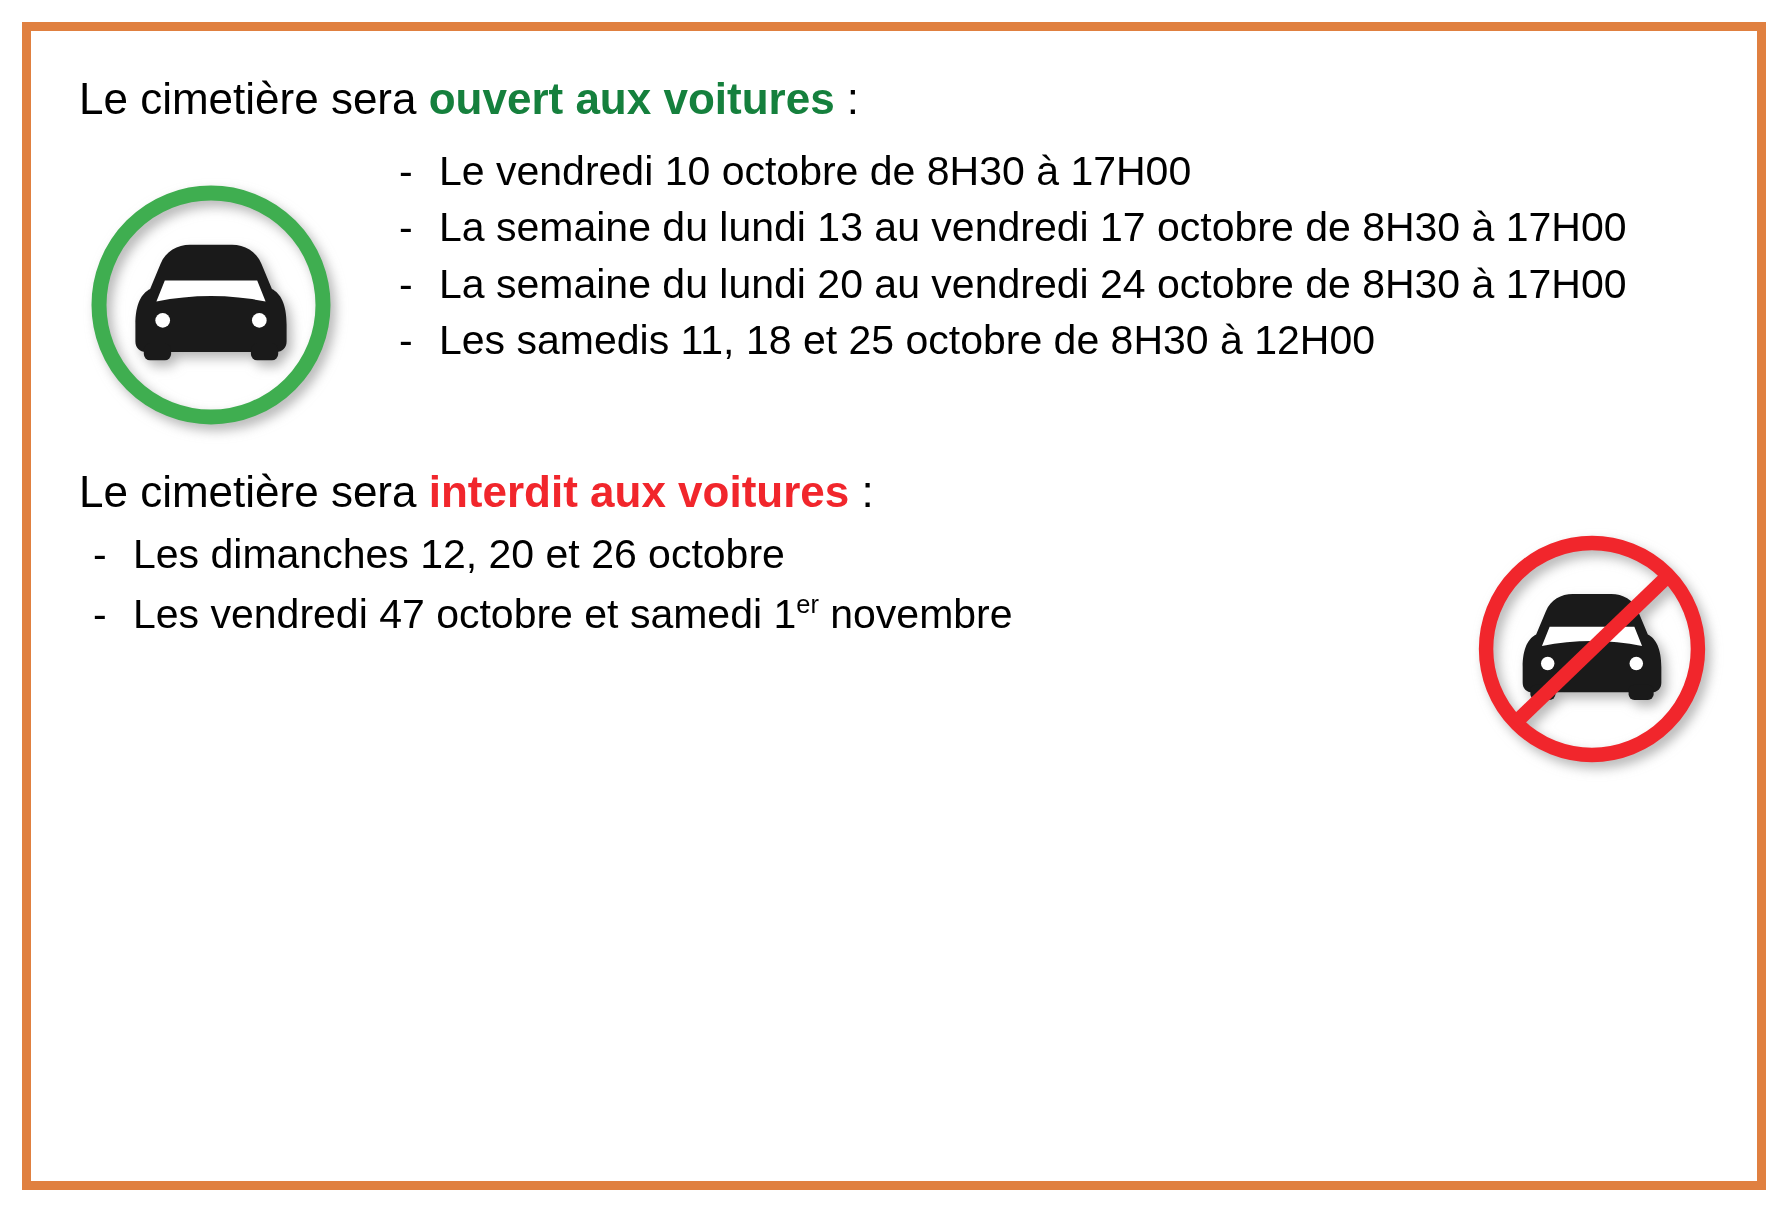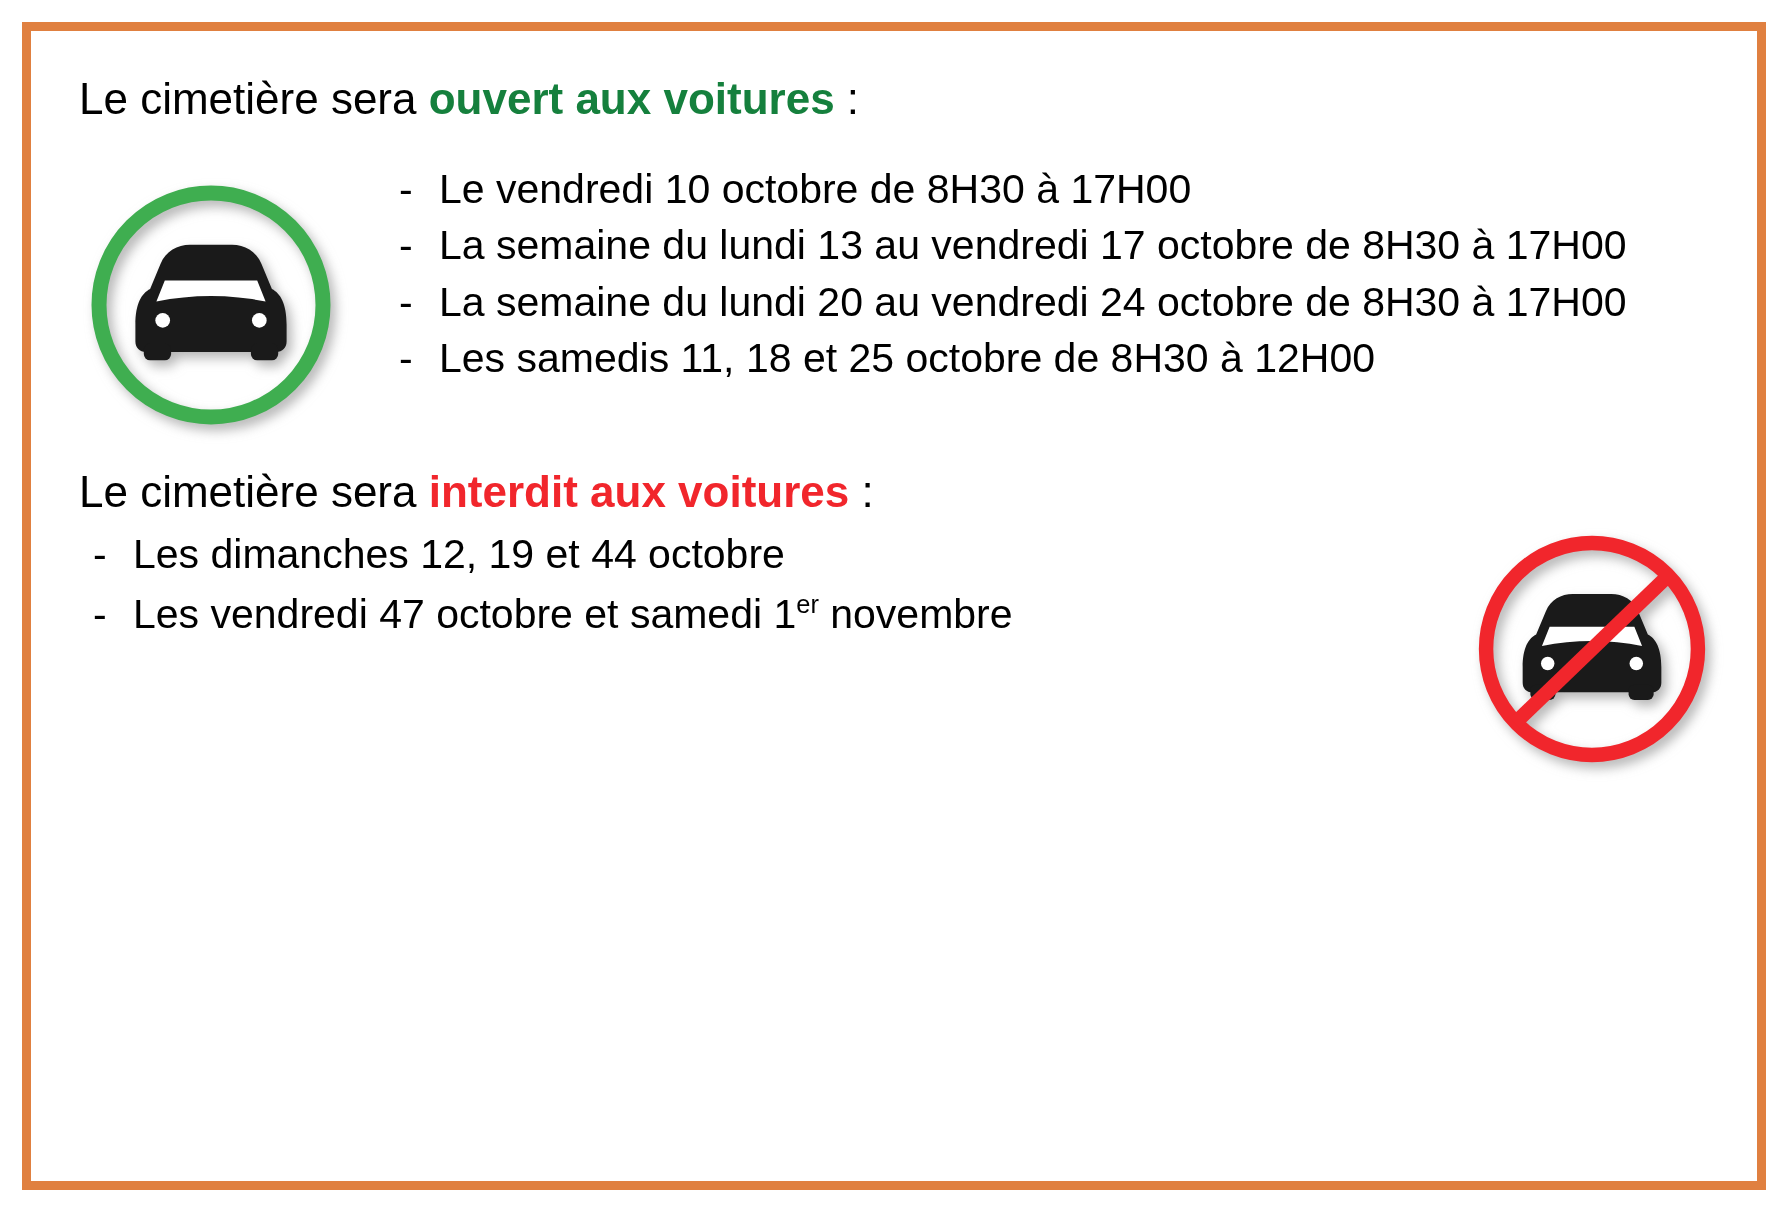--- a/index.html
+++ b/index.html
@@ -68,21 +68,20 @@
   .icon-col {
     width: 360px;
     flex: 0 0 360px;
     display: flex;
     justify-content: center;
     padding-top: 26px;
   }
 
   .list-col {
     flex: 1 1 auto;
-    margin-top: 18px;
   }
 
   ul.dash-list {
     list-style: none;
     margin: 0;
     padding: 0;
   }
   ul.dash-list li {
     position: relative;
     font-size: 41px;
@@ -176,21 +175,21 @@
       </div>
     </div>
 
     <div class="section-closed">
       <span>Le cimetière sera </span><span class="hl-red">interdit aux voitures</span><span> :</span>
     </div>
 
     <div class="closed-body">
       <div class="closed-list-col">
         <ul class="dash-list tight">
-          <li>Les dimanches 12, 19 et 44 octobre</li>
+          <li>Les dimanches 12, 20 et 26 octobre</li>
           <li><span>Les vendredi 47 octobre et samedi 1</span><sup>er</sup><span> novembre</span></li>
         </ul>
       </div>
       <div class="closed-icon-col">
         <div class="icon-wrap">
           <svg width="260" height="260" viewBox="0 0 270 270" aria-hidden="true">
             <circle cx="135" cy="135" r="110" fill="none" stroke="#F1262C" stroke-width="15"></circle>
             <g fill="#1A1A1A" transform="translate(135,142) scale(1.0)">
               <path d="M-72 12 c0 -20 6 -30 14 -34 l10 -24 c5 -12 16 -18 28 -18 l40 0 c12 0 23 6 28 18 l10 24 c8 4 14 14 14 34 l0 16 c0 6 -4 10 -10 10 l-124 0 c-6 0 -10 -4 -10 -10 z"></path>
               <path d="M-44 -30 l88 0 l8 20 c-34 -7 -70 -7 -104 0 z" fill="#ffffff"></path>

